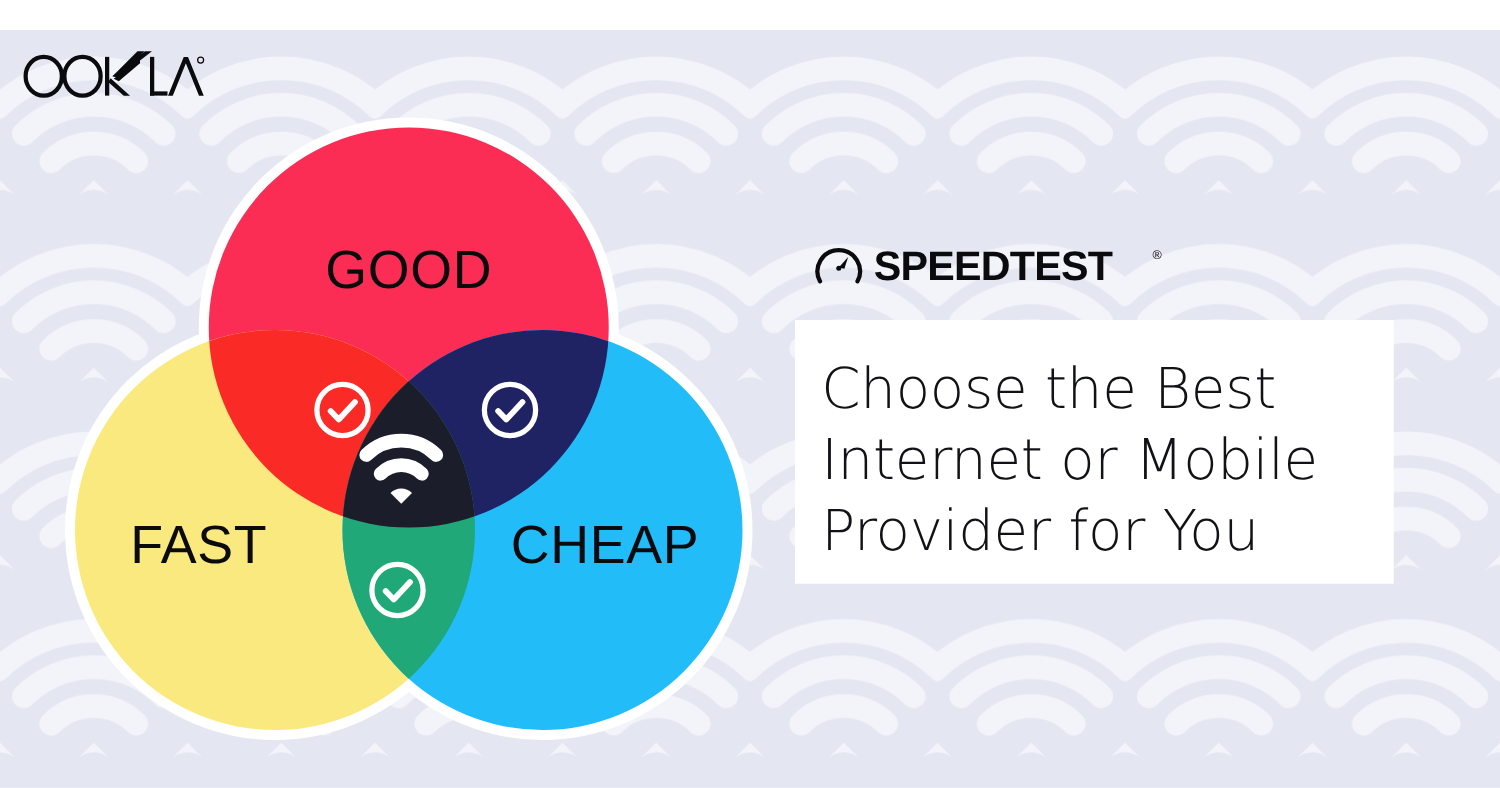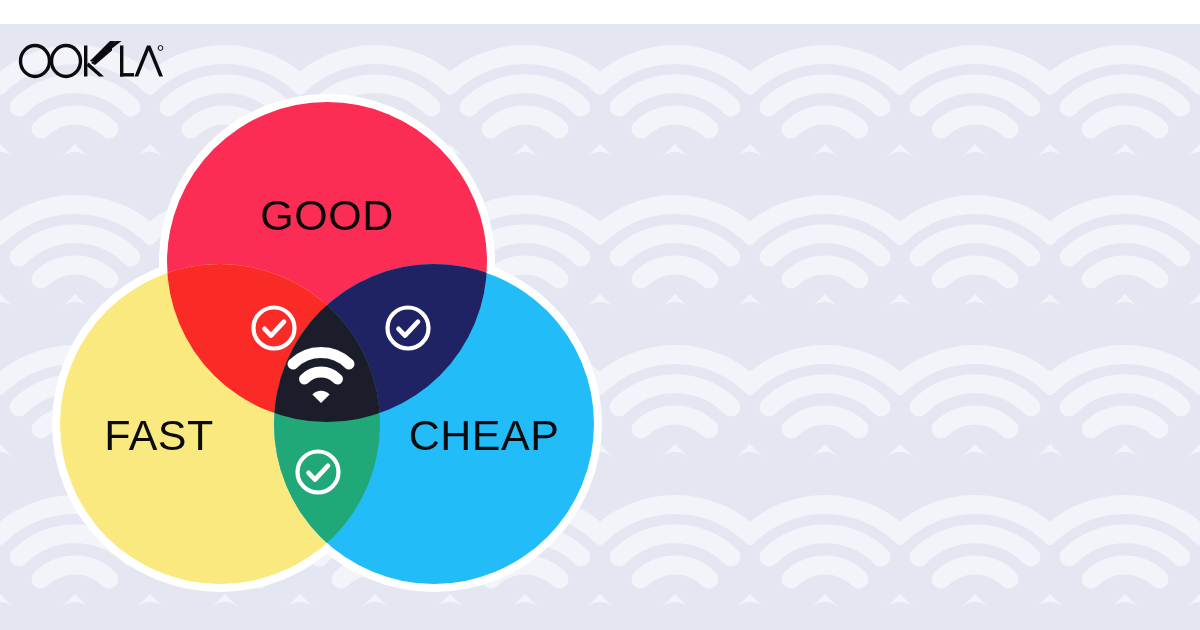--- a/index.html
+++ b/index.html
@@ -213,15 +213,33 @@
       <path d="M-9.5 0.8 L-3 7.6 L10 -6.4" fill="none" stroke="#ffffff" stroke-width="4.6" stroke-linecap="round" stroke-linejoin="round"></path>
     </g>
 
     <g transform="translate(279,290)">
       <path d="M-28 -8 A40 40 0 0 1 28 -8" fill="none" stroke="#ffffff" stroke-width="11" stroke-linecap="round"></path>
       <path d="M-16.5 7 A23 23 0 0 1 16.5 7" fill="none" stroke="#ffffff" stroke-width="11" stroke-linecap="round"></path>
       <path d="M0 31 L8.6 22.4 A12 12 0 0 0 -8.6 22.4 Z" fill="#ffffff"></path>
     </g>
   </svg>
 
-
+  <div id="right-col">
+    <svg id="speedtest-logo" viewBox="0 0 290 42" xmlns="http://www.w3.org/2000/svg">
+      <title>SPEEDTEST</title>
+
+      <g>
+        <path d="M6 33 A17 17 0 1 1 36 33" fill="none" stroke="#0b0b0e" stroke-width="3.4" stroke-linecap="round"></path>
+        <path d="M21 22 L28.5 13.5 L25.5 23" fill="#0b0b0e"></path>
+        <circle cx="21" cy="22.5" r="2" fill="#0b0b0e"></circle>
+      </g>
+      <text x="49" y="32" font-family="'Liberation Sans', sans-serif" font-size="33" font-weight="bold" letter-spacing="-0.6" fill="#0b0b0e">SPEEDTEST</text>
+      <text x="272" y="15" font-family="'Liberation Sans', sans-serif" font-size="10" fill="#0b0b0e">®</text>
+    </svg>
+  </div>
+
+  <div id="headline-card">
+    <h1 id="headline">Choose the Best
+Internet or Mobile
+Provider for You</h1>
+  </div>
 
 </div>
 
 </body></html>

